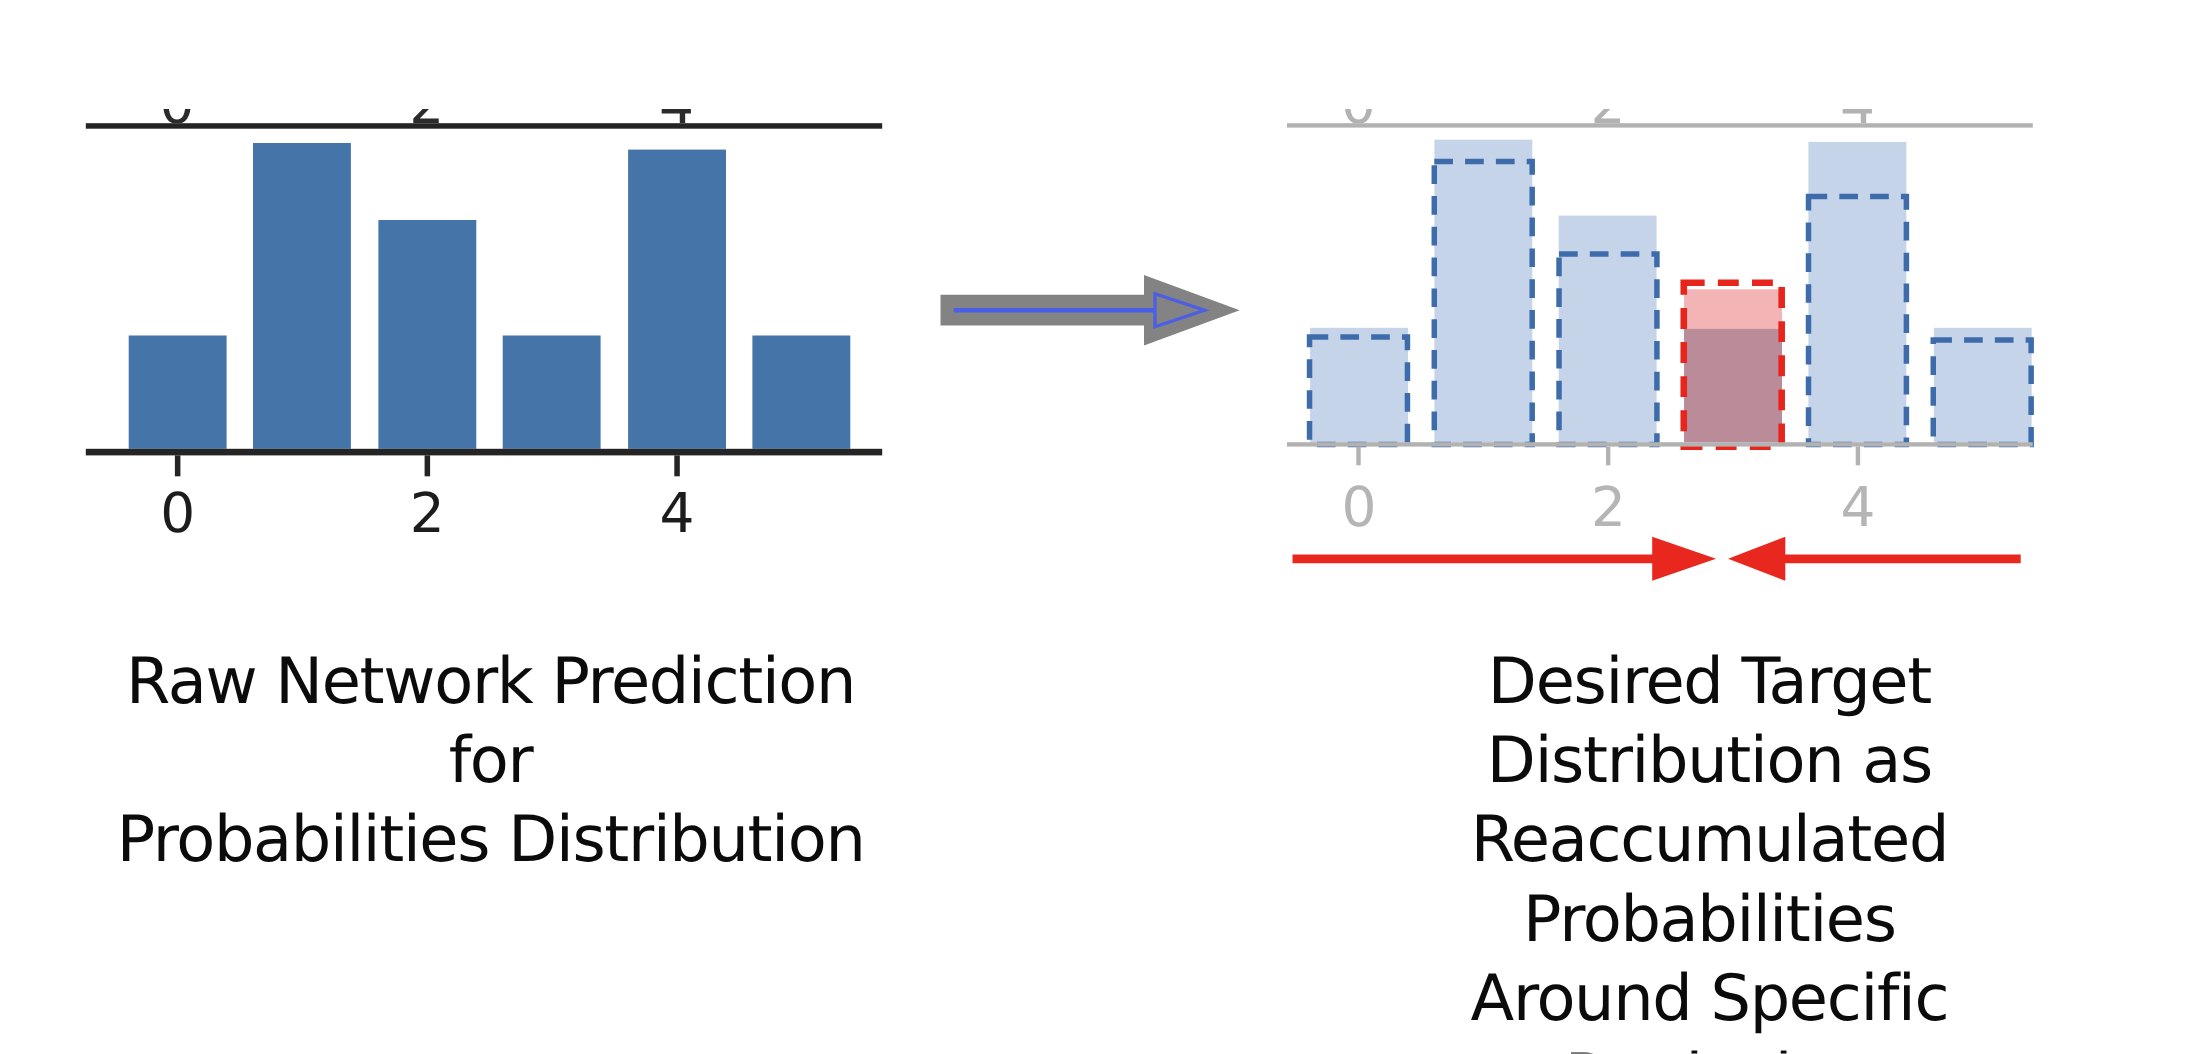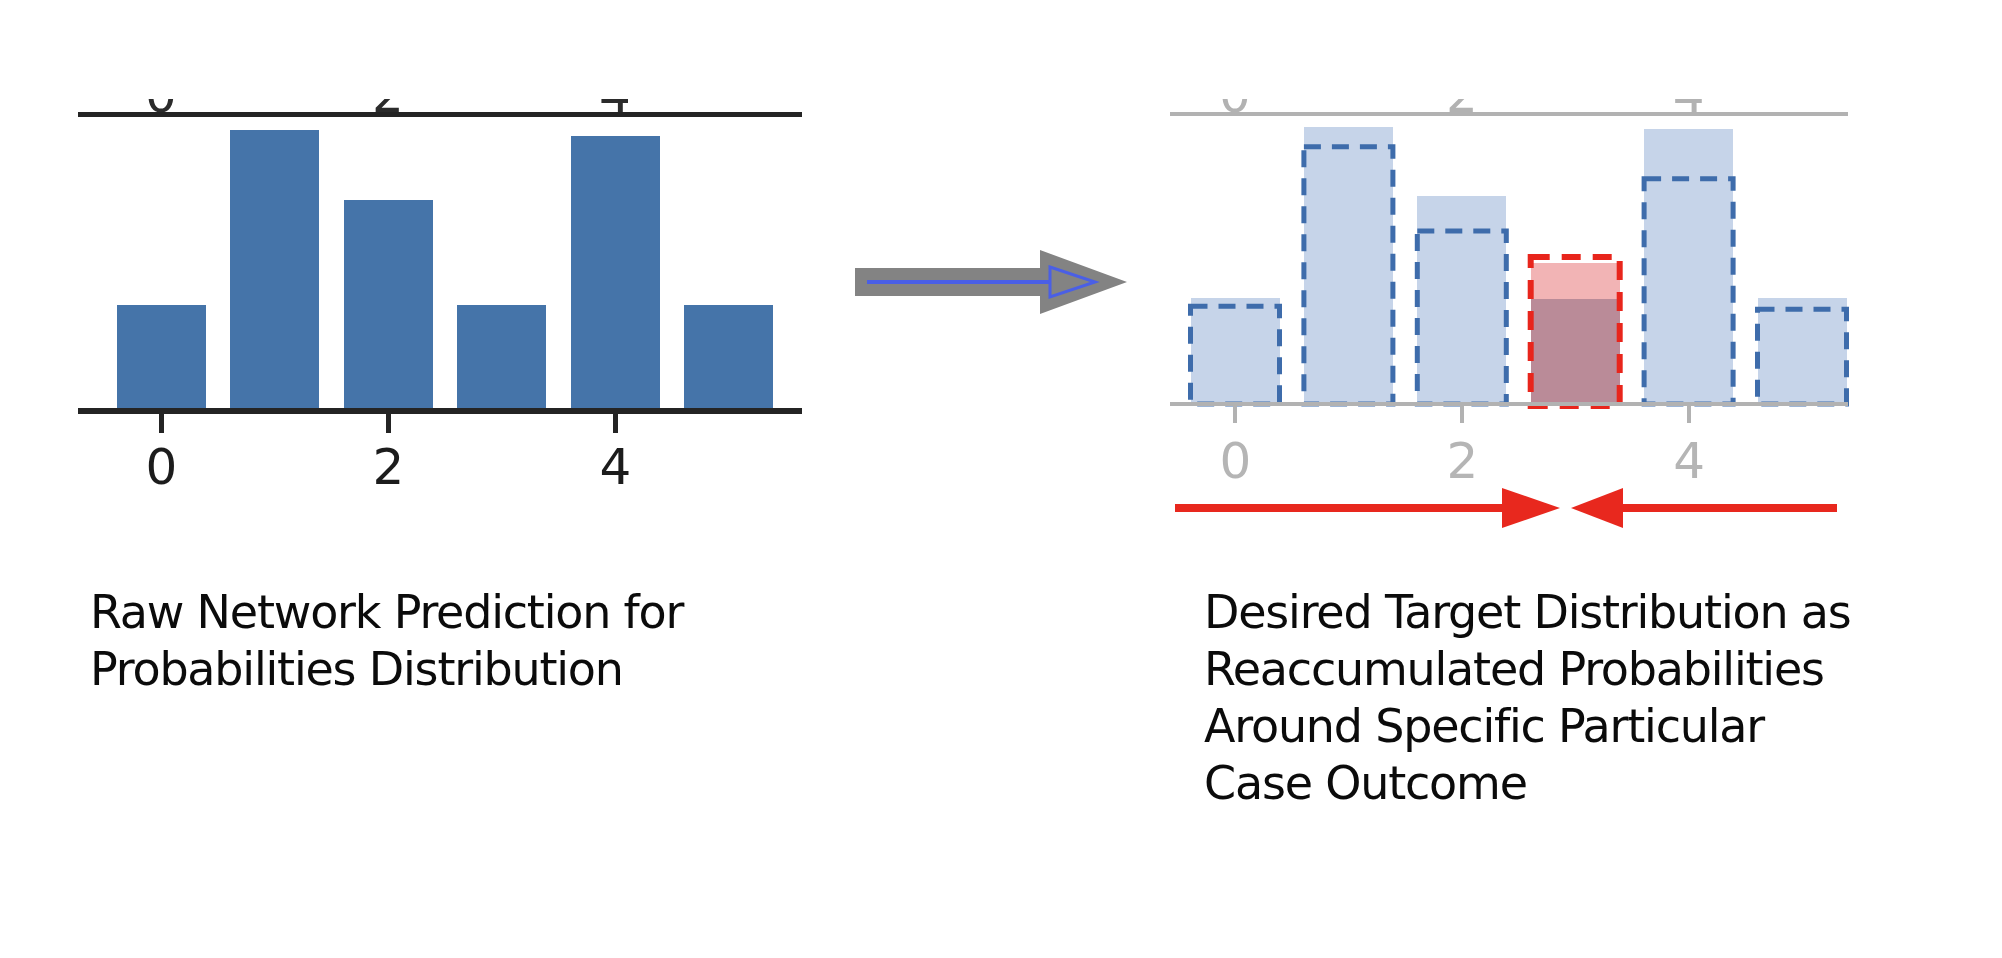--- a/index.html
+++ b/index.html
@@ -2,22 +2,22 @@
 <html><head>
 <meta charset="utf-8">
 <style>
   html,body{margin:0;padding:0;background:#ffffff;}
   .canvas{
     position:relative;width:2002px;height:958px;background:#ffffff;overflow:hidden;
     font-family:"DejaVu Sans","Liberation Sans",sans-serif;
   }
   .abs{position:absolute;}
   .caption{
-    position:absolute;text-align:left;white-space:pre-line;
-    font-size:46px;line-height:1.24;letter-spacing:-1.2px;color:#0b0b0b;
+    position:absolute;text-align:center;white-space:pre-line;
+    font-size:58px;line-height:1.24;letter-spacing:-1.2px;color:#0b0b0b;
   }
   .ticklabel{position:absolute;width:90px;text-align:center;font-size:50px;letter-spacing:-1px;}
   .glyphclip{position:absolute;overflow:hidden;}
   .glyphclip span{position:absolute;width:60px;text-align:center;font-size:50px;}
   svg{position:absolute;display:block;}
 </style>
 </head>
 <body>
 
 <div class="canvas">

